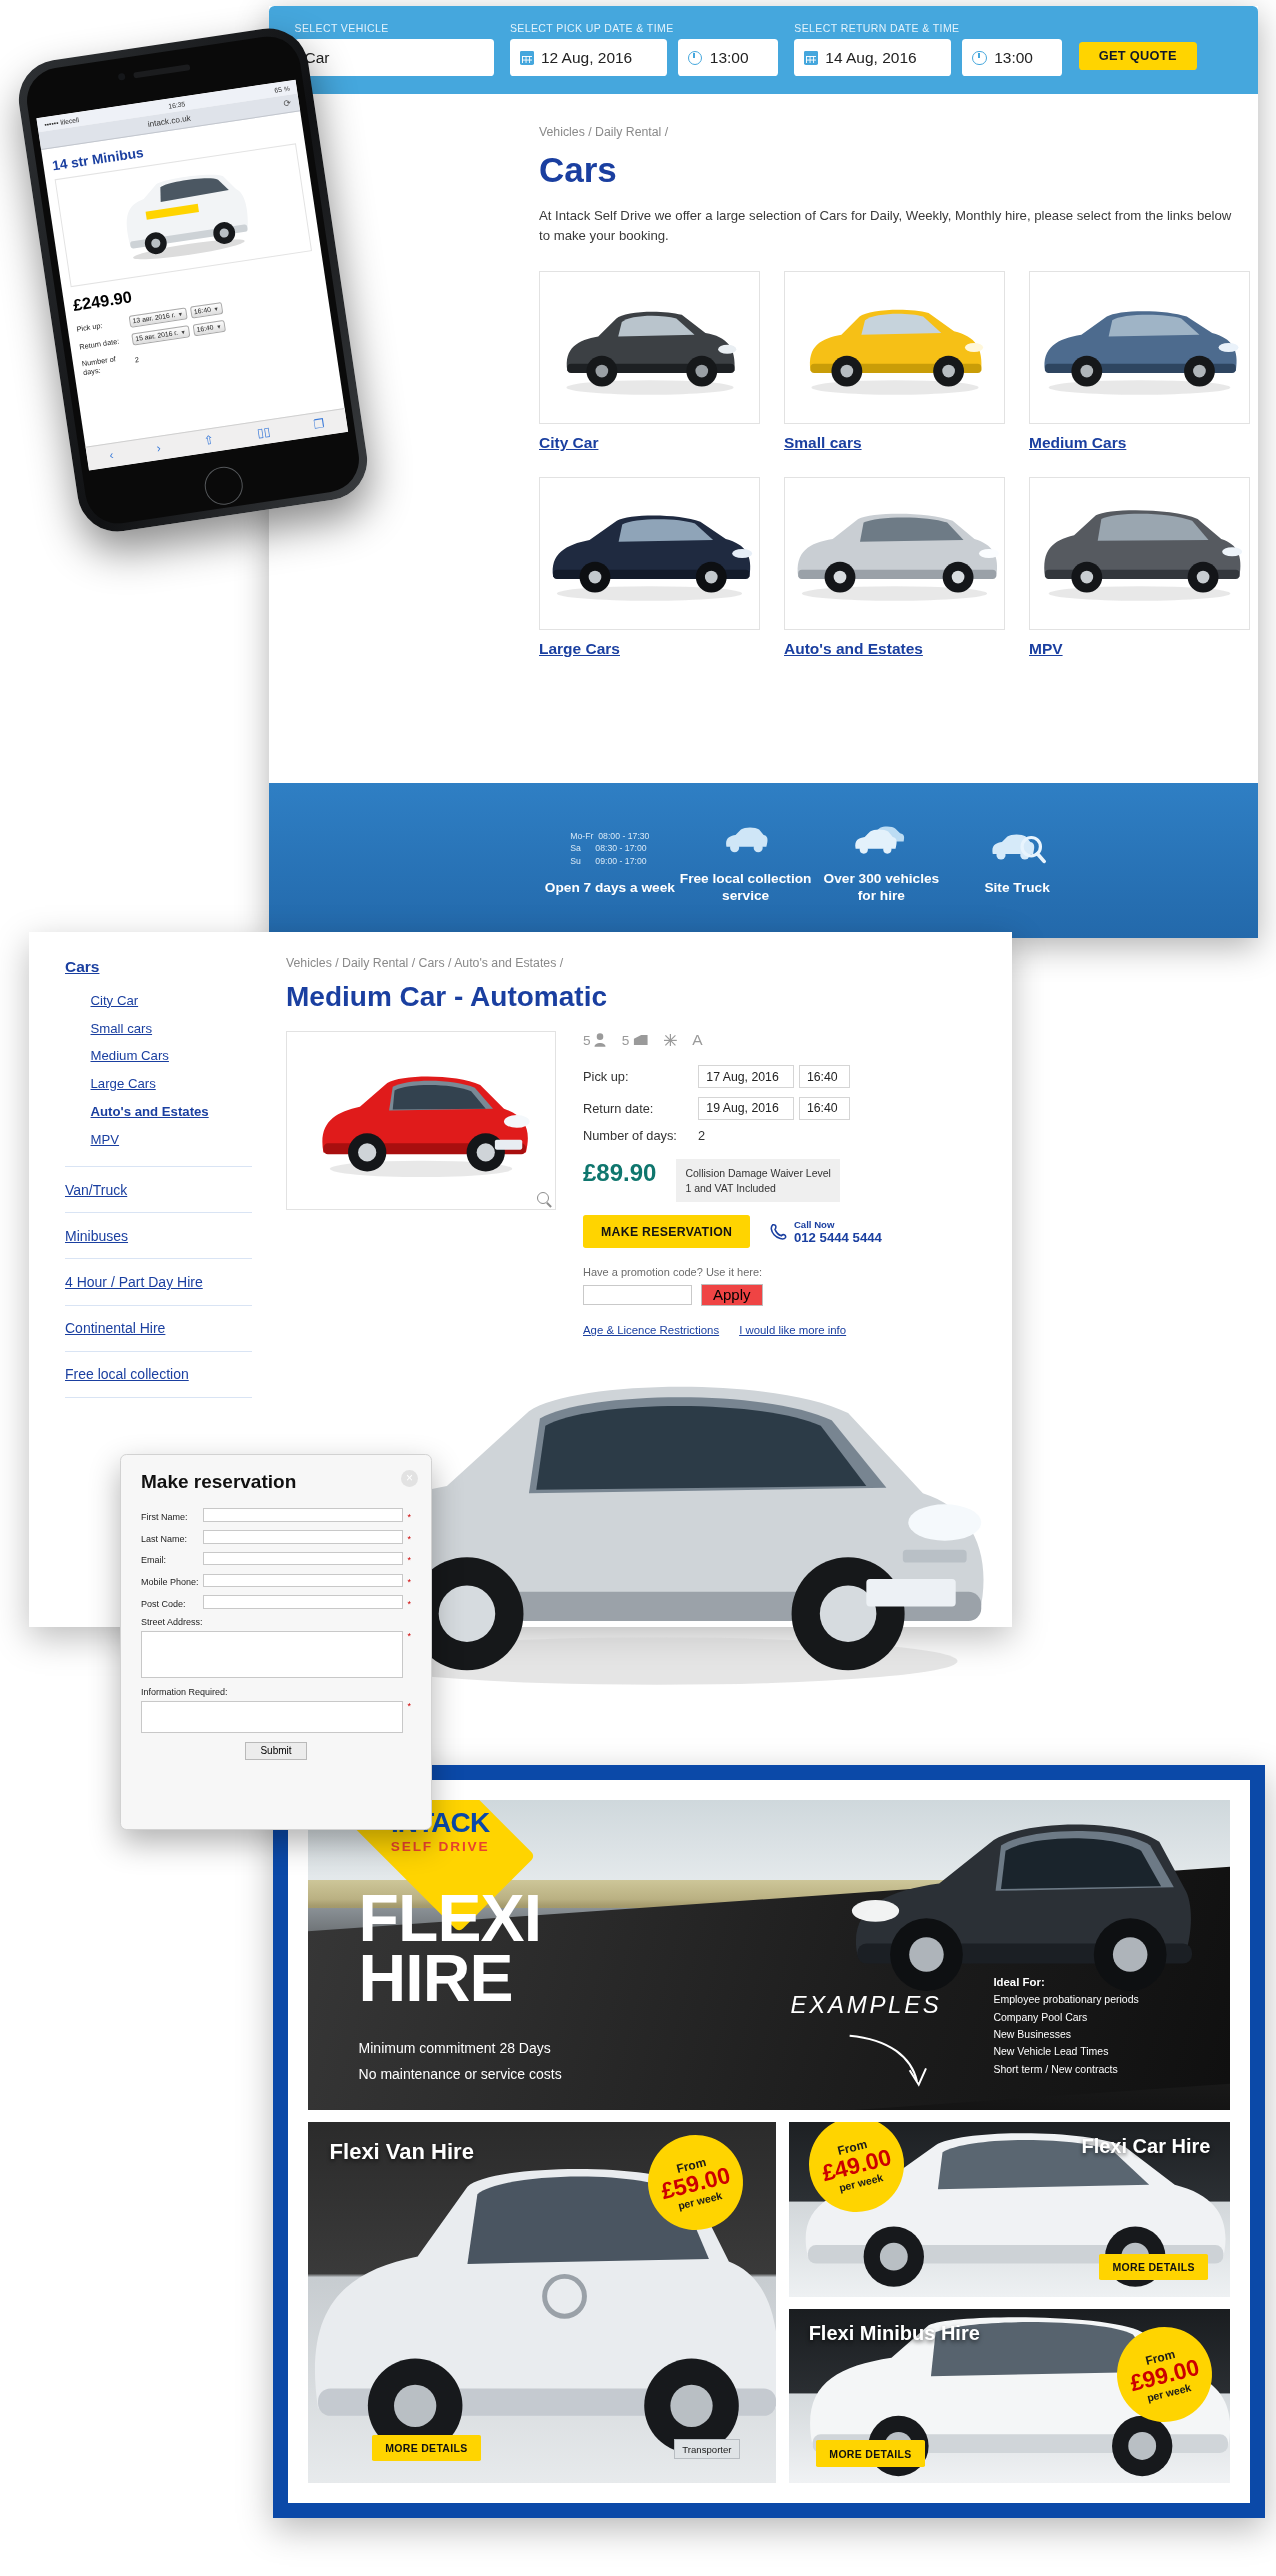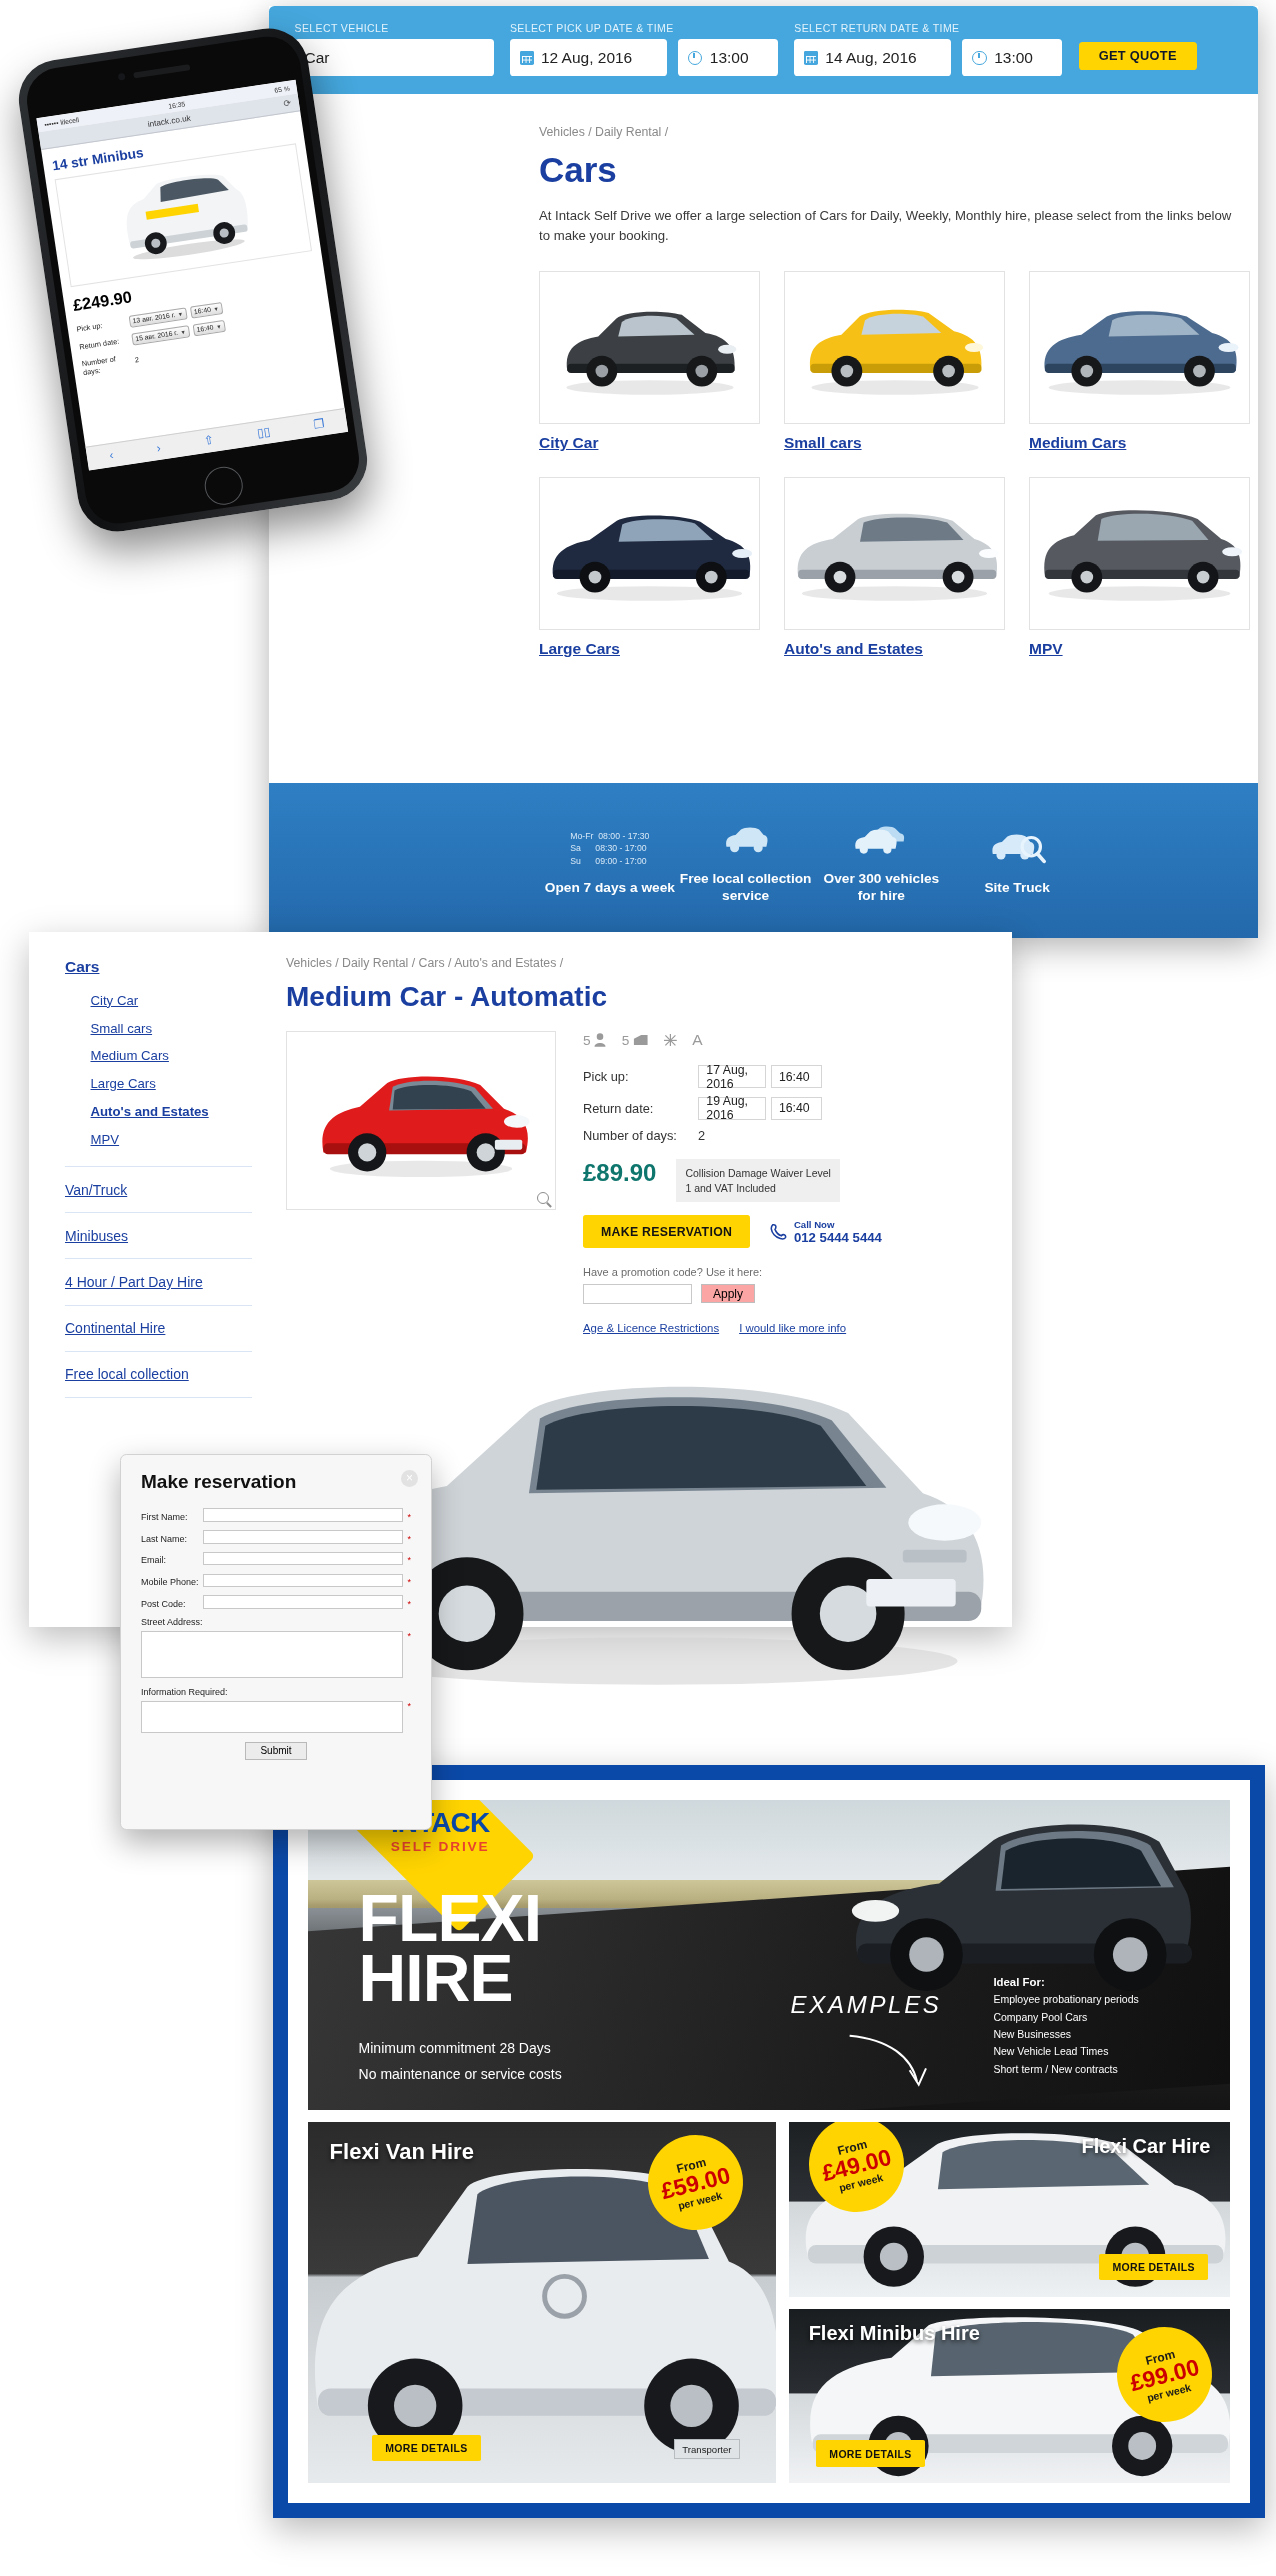--- a/index.html
+++ b/index.html
@@ -127,40 +127,40 @@
   .zoom-ico::after{content:"";position:absolute;right:-4.6px;bottom:-3.6px;width:6.4px;height:1.8px;background:#8d8d8d;transform:rotate(45deg);}
   .det-info { flex:1; }
   .specrow { display:flex; align-items:center; gap:15.5px; color:#9a9a9a; font-size:13.7px; margin-bottom:16.4px;}
   .specrow .sp { display:flex;align-items:center;gap:3.6px;}
   .bkrow { display:flex; align-items:center; margin-bottom: 8.2px; font-size:12.8px; color:#333;}
   .bkrow .lbl { width: 115px; }
   .fakeinput {
     border:0.9px solid #d5d5d5; background:#fff; height:23px; font-size:12.3px;
     display:flex;align-items:center; padding:0 7.3px; color:#222;
   }
-  .fi-date { width: 68px; margin-right: 4.6px;}
+  .fi-date { width: 96px; margin-right: 4.6px;}
   .fi-time { width: 51px; }
   .price-line { display:flex; align-items:flex-start; gap: 20px; margin: 16.4px 0 12.8px;}
   .big-price { font-size: 24px; font-weight: bold; color:#0f766e; }
   .cdw {
     background:#efefef; color:#333; font-size:10.5px; line-height:1.45;
     padding: 6.4px 9px; max-width: 164px;
   }
   .act-row{display:flex;align-items:center;gap:20px;margin-bottom:18px;}
   .btn-reserve{
     background:#ffd400;border:none;color:#131313;font-weight:bold;font-size:12.3px;
     padding:0 18px;height:33px;border-radius:2.7px;cursor:pointer;letter-spacing:0.3px;
   }
   .callnow{display:flex;align-items:center;gap:6.4px;color:#1a3fa0;}
   .callnow .cn1{font-size:9.6px;font-weight:bold;}
   .callnow .cn2{font-size:13.2px;font-weight:bold;}
   .promo-lbl{font-size:11px;color:#6c6c6c;margin-bottom:5.5px;}
   .promo-row{display:flex;align-items:center;gap:9px;margin-bottom:18px;}
   .promo-row input{width:109px;height:20px;border:0.9px solid #c9c9c9;}
-  .btn-apply{background:#fca5a5;border:0.9px solid #bdbdbd;font-size:12px;padding:1.8px 11px;cursor:pointer;}
+  .btn-apply{background:#ef4444;border:0.9px solid #bdbdbd;font-size:15px;padding:1.8px 11px;cursor:pointer;}
   .det-links{display:flex;gap:20px;font-size:11.4px;}
   .det-links a{color:#1a3fa0;text-decoration:underline;}
 
   
   #panel-flexi{
     position:absolute; left:273px; top:1765px; width:992px; height:753px;
     background:#0b49a8; padding:14.6px; box-shadow:0 11px 33px rgba(0,0,0,.28);
   }
   .flexi-inner{background:#fff;width:100%;height:100%;padding:20px;display:flex;flex-direction:column;gap:12.8px;}
   .flexi-hero{

